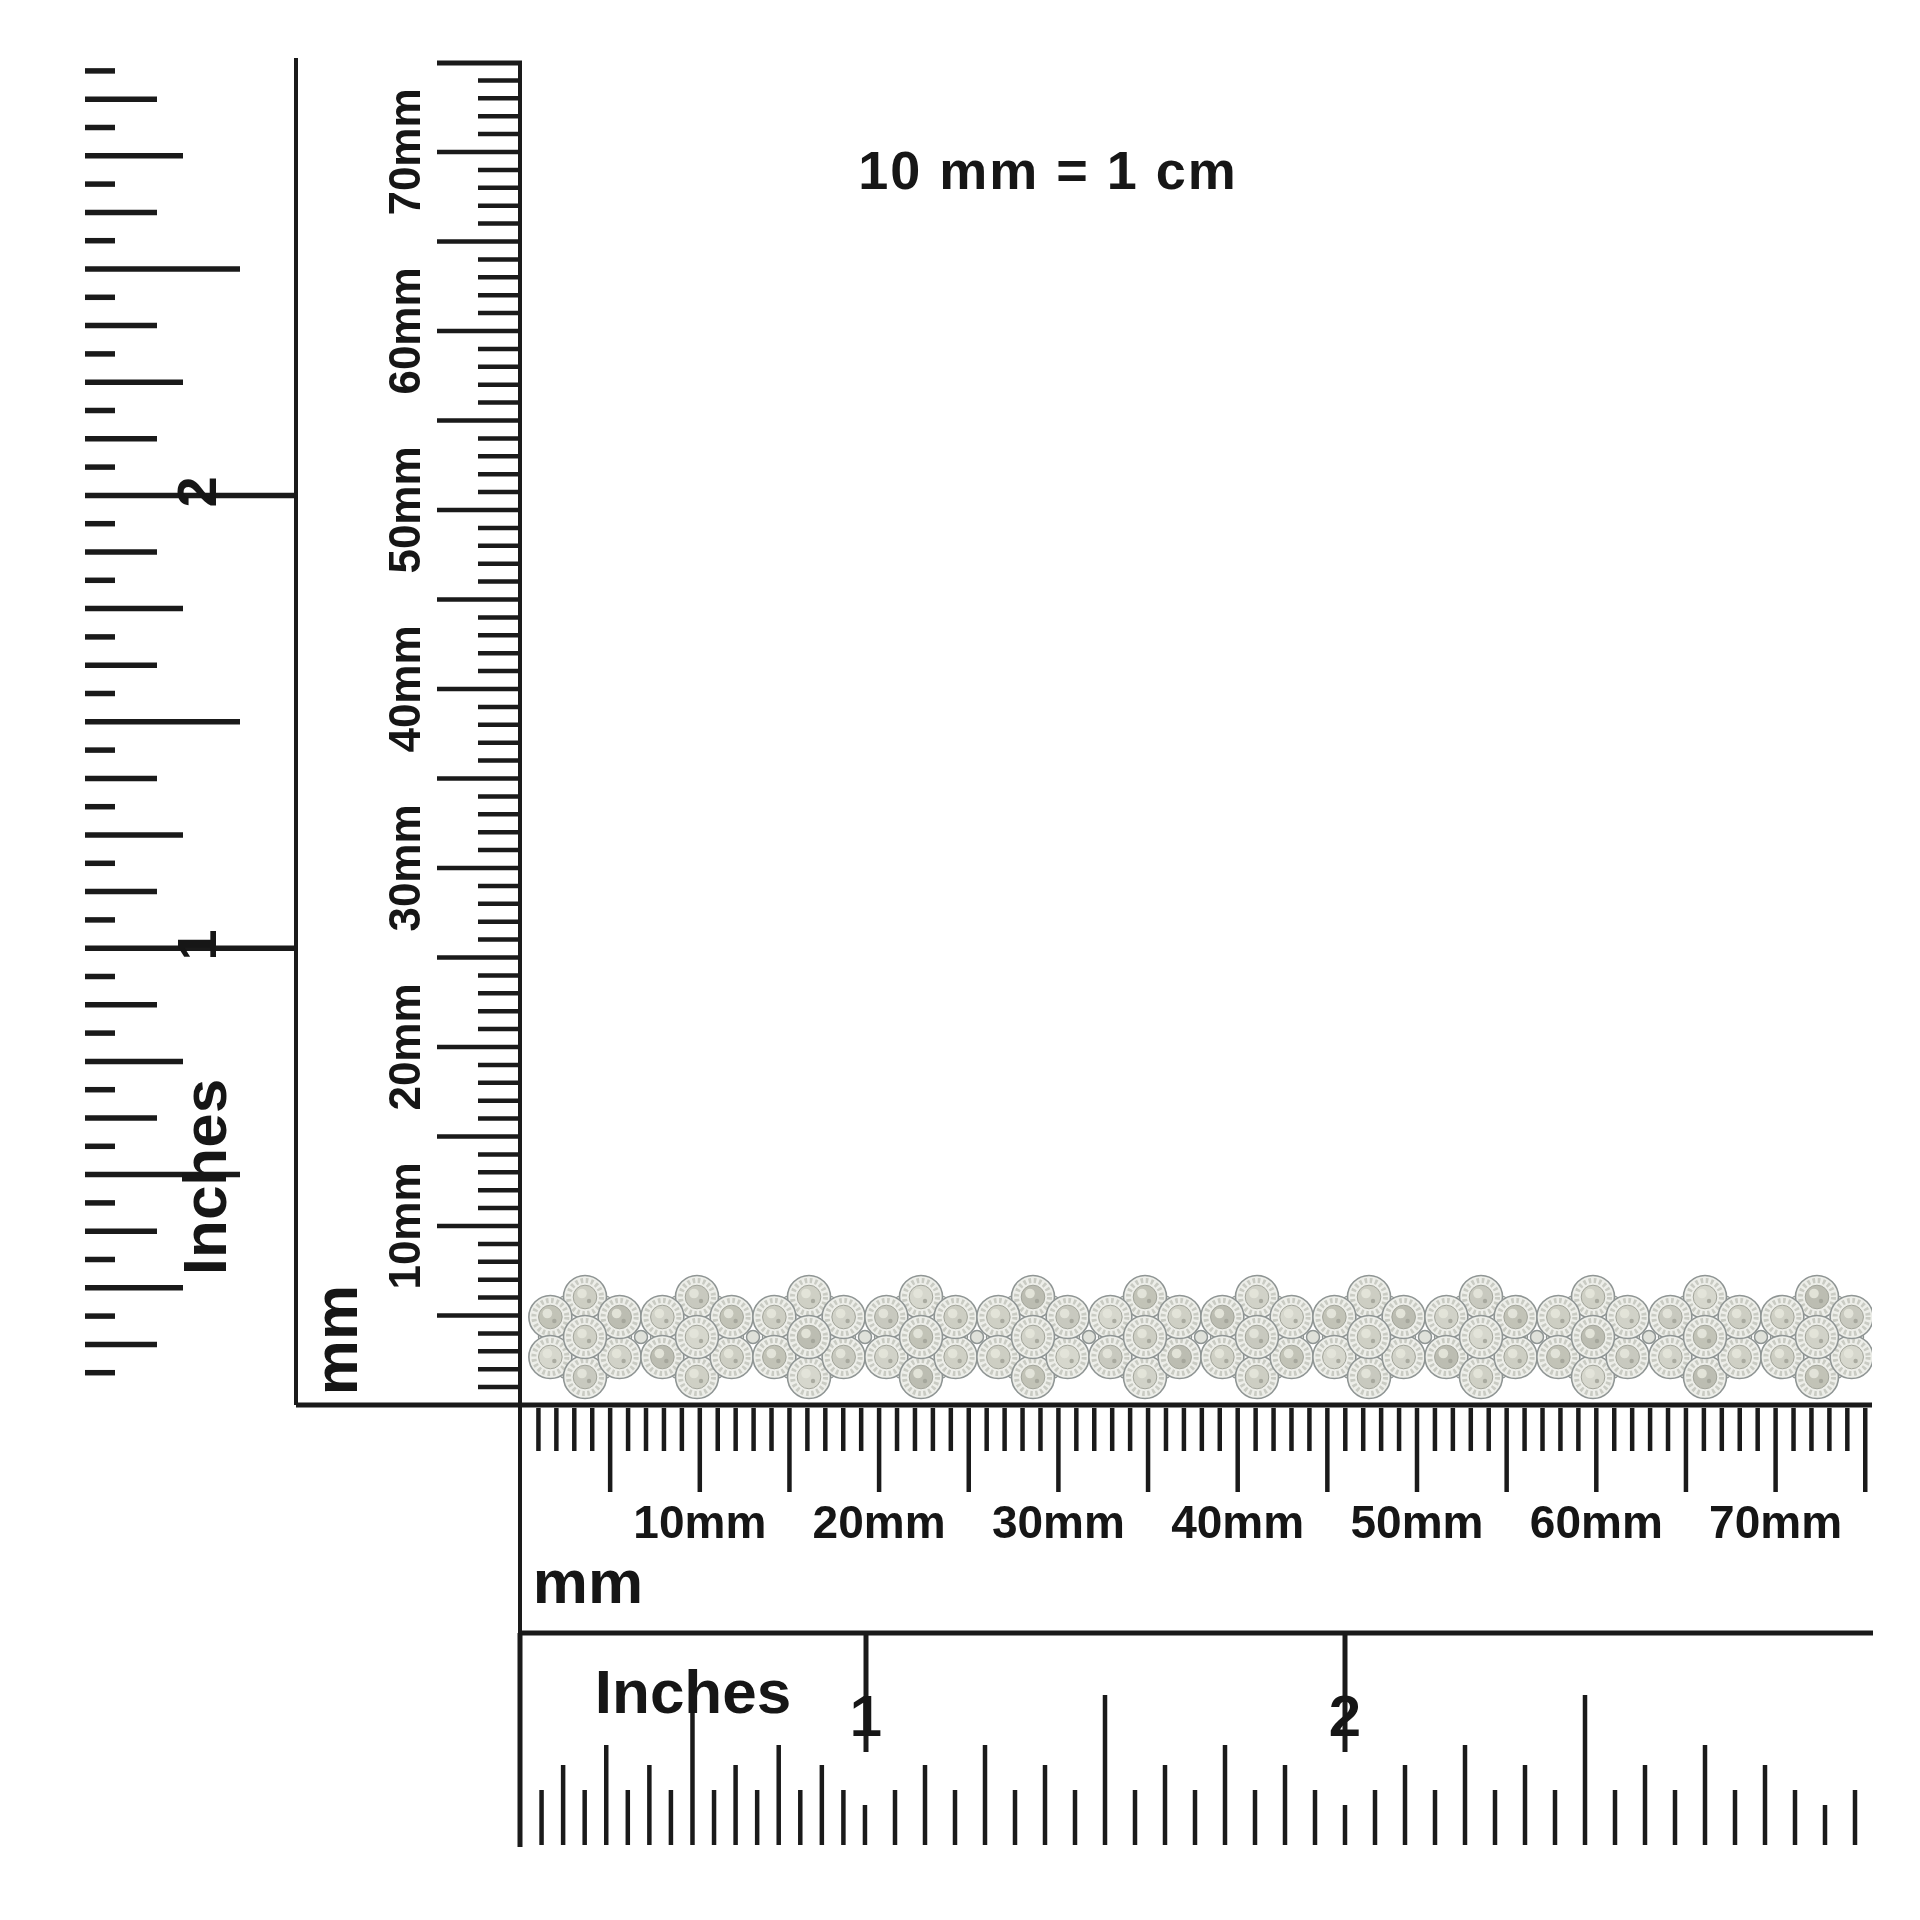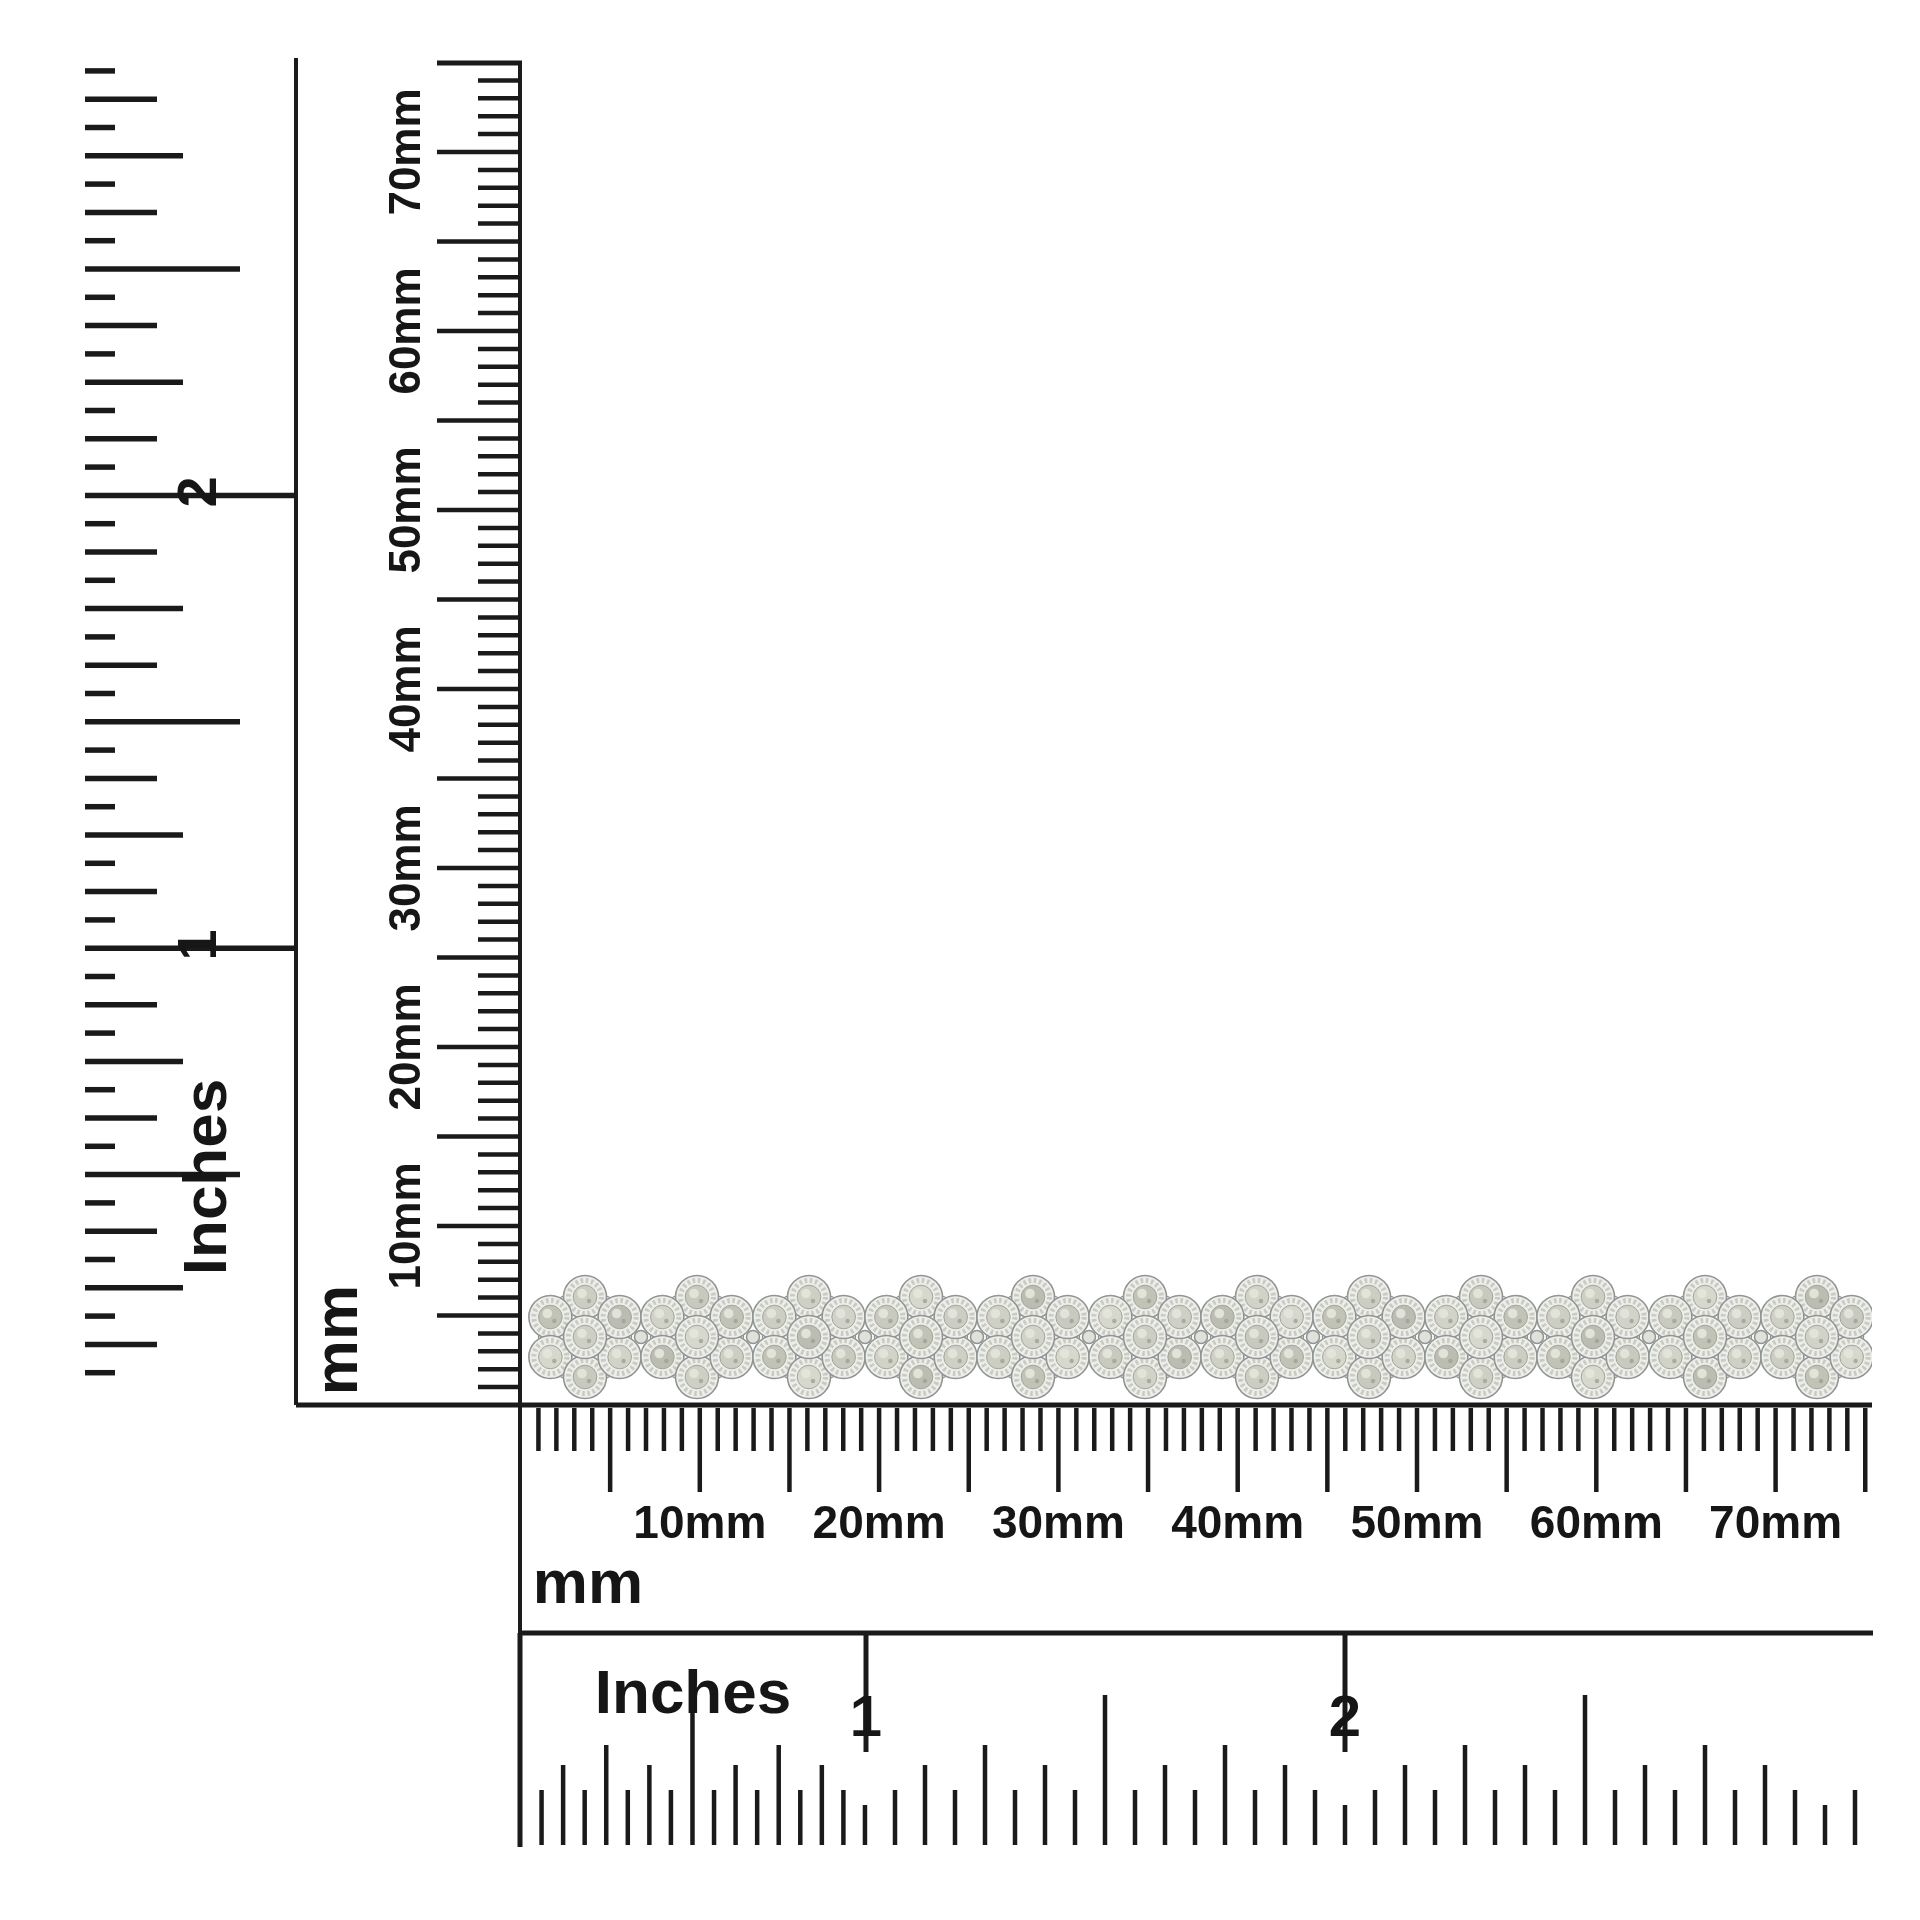--- a/index.html
+++ b/index.html
@@ -790,20 +790,21 @@
         <circle cx="1848.6410161513775" cy="1313.5" r="4.8" fill="#e4e5da" opacity="0.95"></circle>
         <circle cx="1855.6410161513775" cy="1321" r="2.2" fill="#9fa096" opacity="0.8"></circle>
         <circle cx="1817" cy="1337" r="21.5" fill="#edeee9" stroke="#8f9594" stroke-width="1.6"></circle>
         <circle cx="1817" cy="1337" r="16.5" fill="none" stroke="#c9cbc3" stroke-width="5" stroke-dasharray="2.6 2.6"></circle>
         <circle cx="1817" cy="1337" r="11.8" fill="#d1d2c8" stroke="#a2a49a" stroke-width="1"></circle>
         <circle cx="1814" cy="1333.5" r="4.8" fill="#e4e5da" opacity="0.95"></circle>
         <circle cx="1821" cy="1341" r="2.2" fill="#9fa096" opacity="0.8"></circle>
       </g>
     </svg>
 
+  <div class="lbl scale-note" style="left:1048px;top:170px;">10 mm = 1 cm</div>
 
   <div class="lbl rot inch-digit-v" style="left:197px;top:492px;">2</div>
   <div class="lbl rot inch-digit-v" style="left:197px;top:945px;">1</div>
   <div class="lbl rot unit-big" style="left:205px;top:1177px;">Inches</div>
 
   <div class="lbl rot unit-big" style="left:336px;top:1340px;">mm</div>
 
   <div class="lbl unit-big" style="left:588px;top:1582px;">mm</div>
 
   <div class="lbl unit-big" style="left:693px;top:1692px;">Inches</div>

